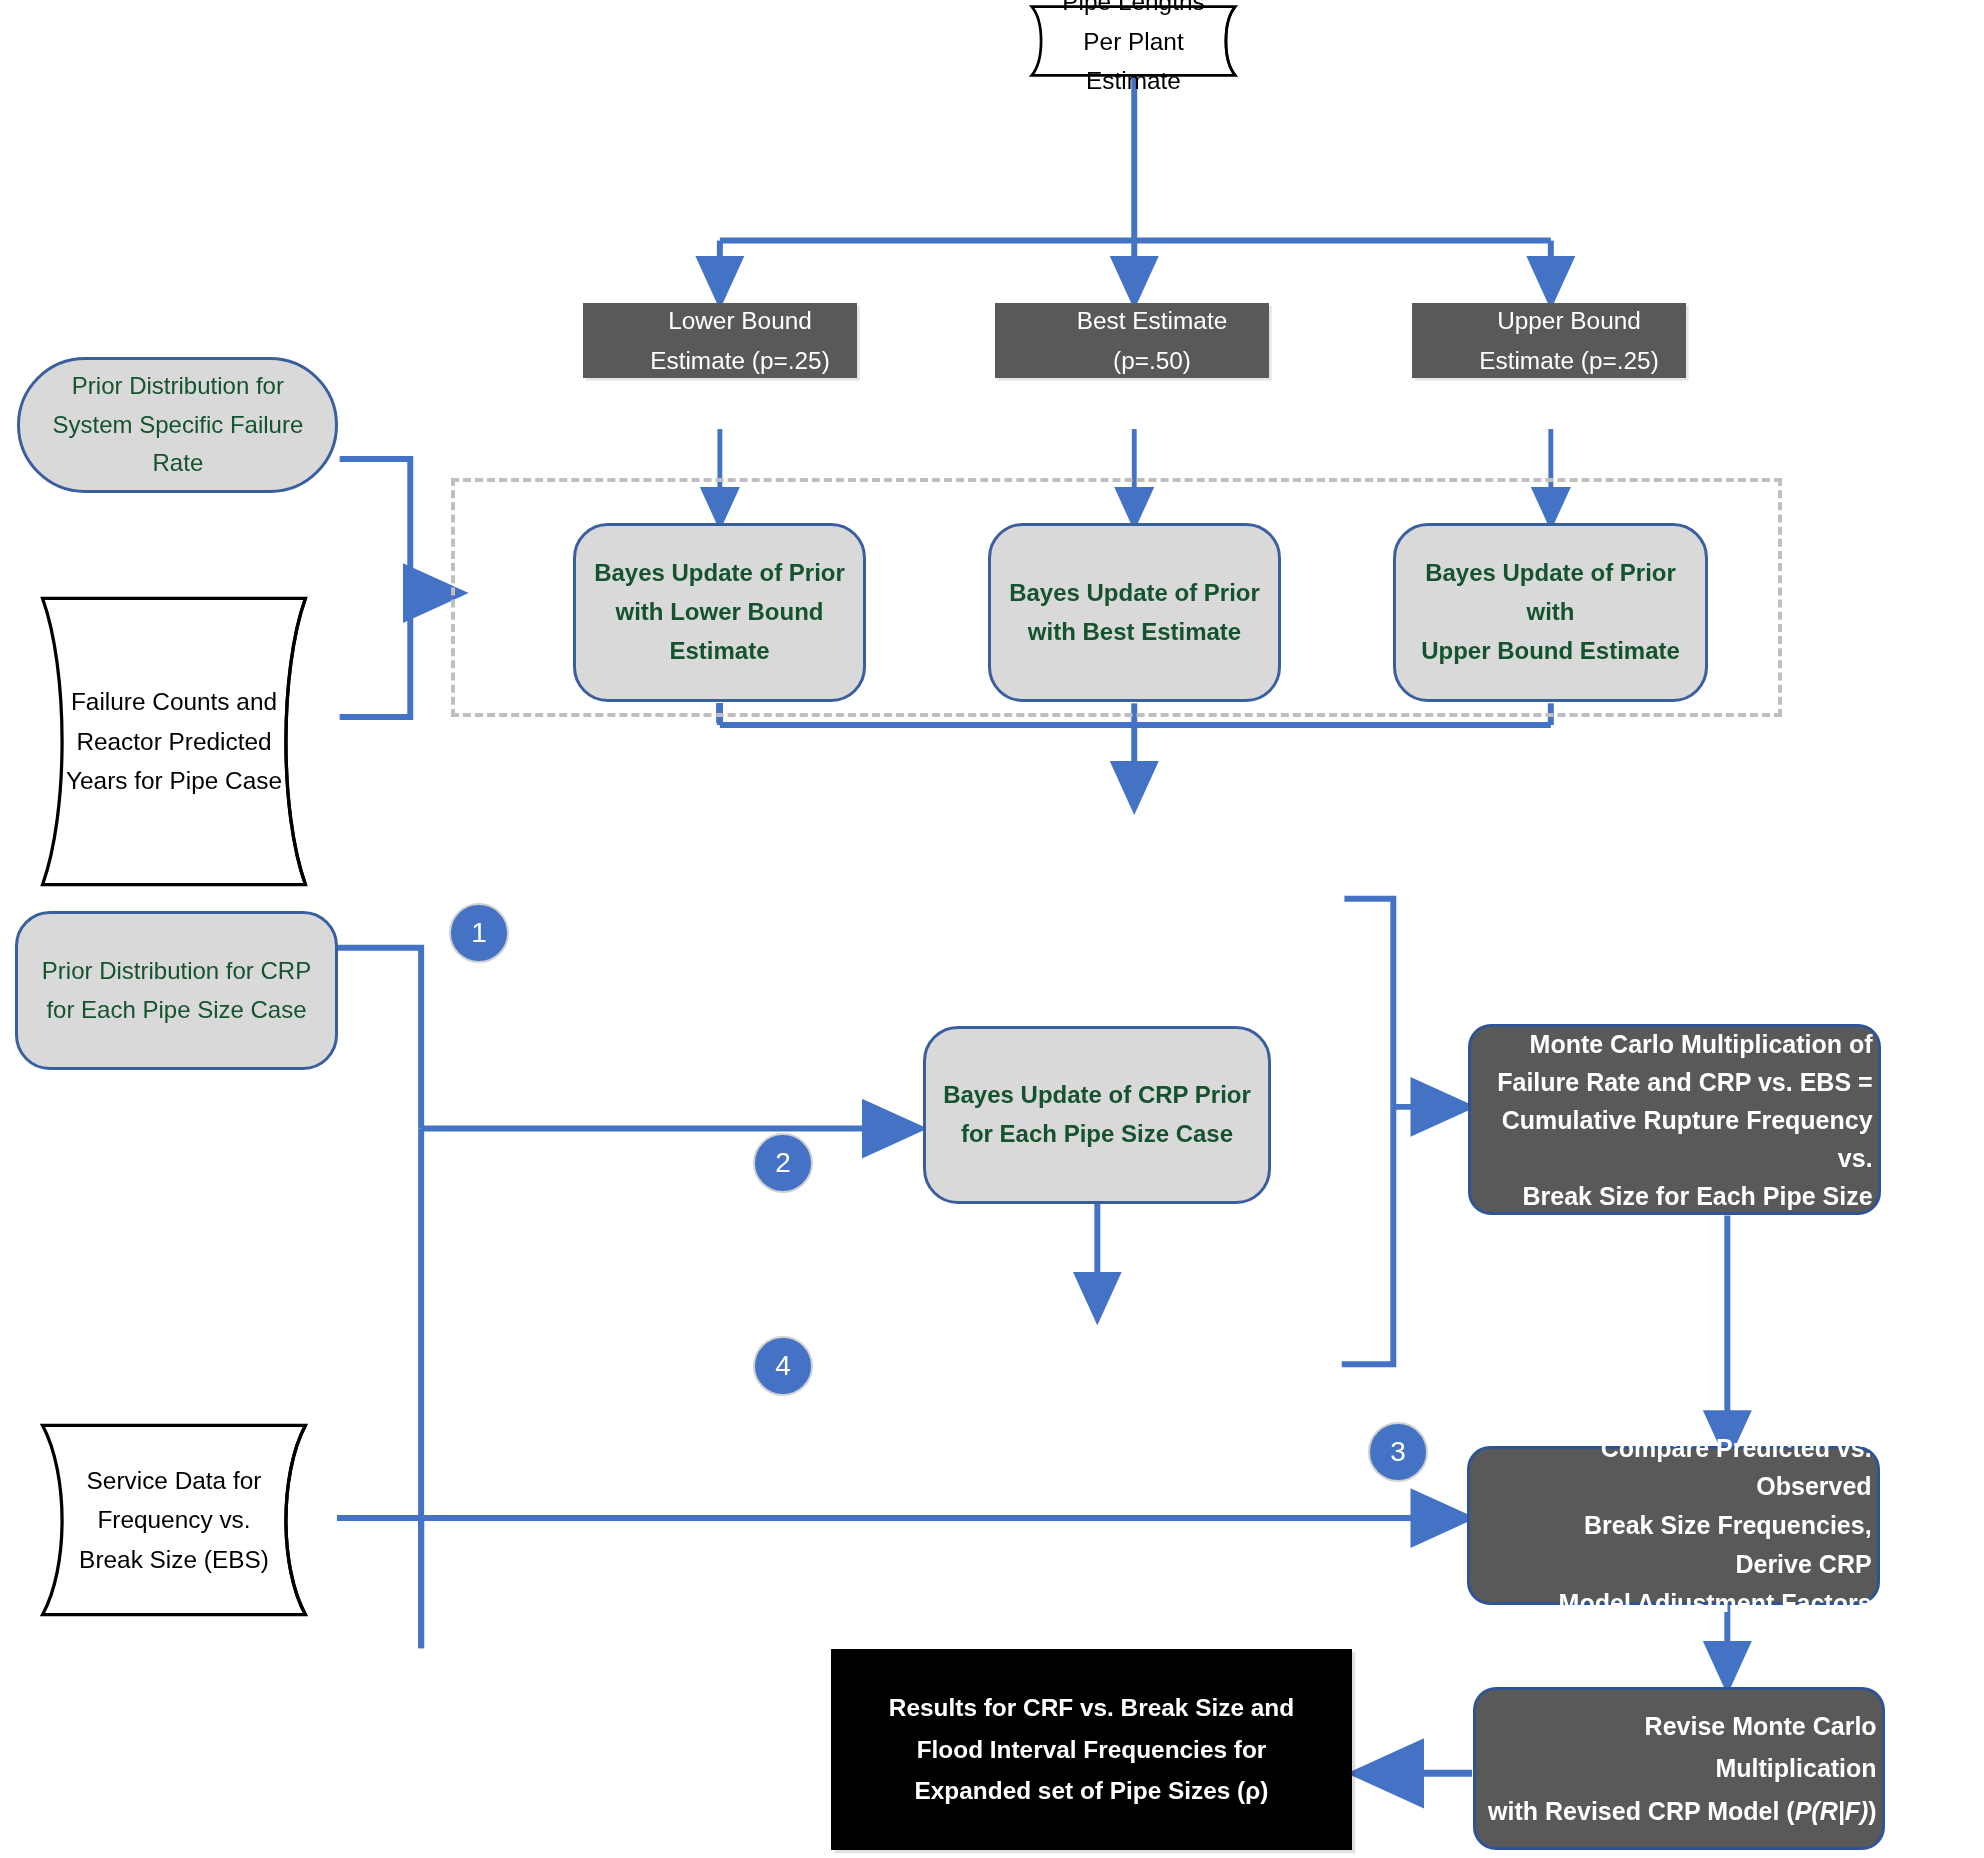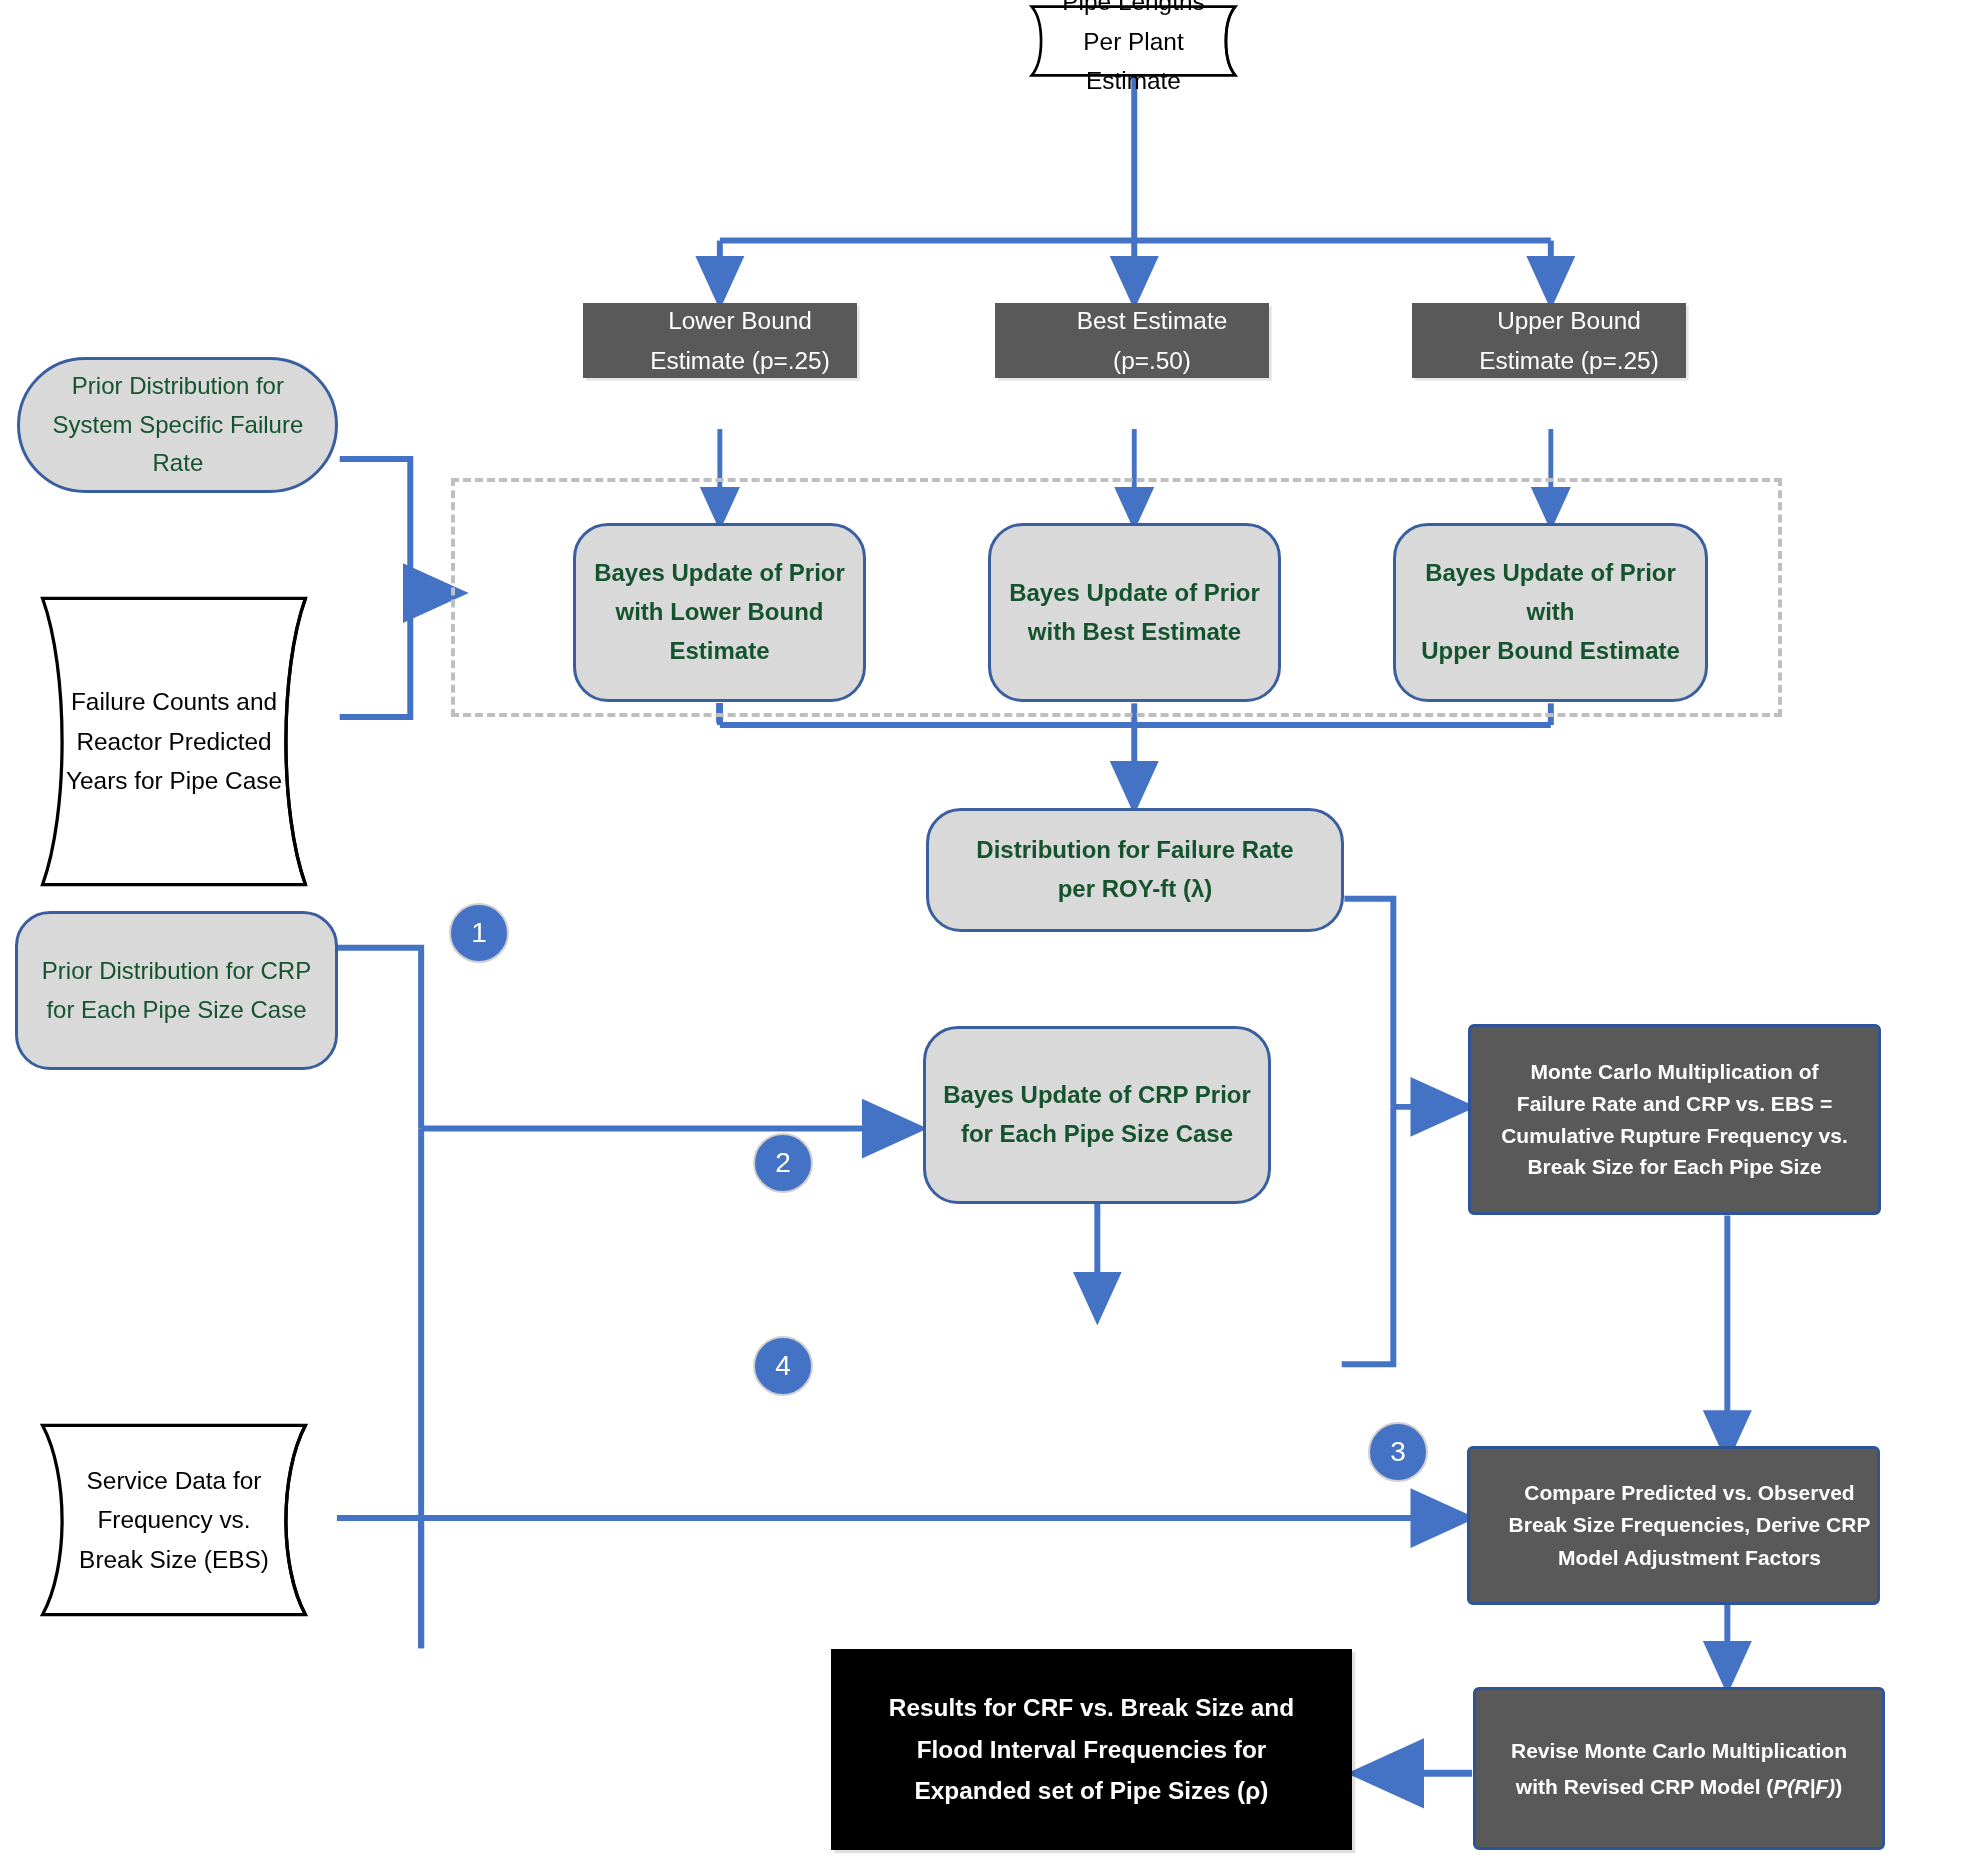--- a/index.html
+++ b/index.html
@@ -15,24 +15,25 @@
     border:3.8px solid #3a5f9e;
     border-radius:35px;
     color:#14532d;
     font-size:24px;
     font-weight:700;
   }
   
   .proc-dark{
     background:#595959;
     border:3.8px solid #2f5496;
-    border-radius:6px;
+    border-radius:23px;
     color:#ffffff;
-    font-size:21px;
+    font-size:25px;
     font-weight:700;
+    text-align:right;
   }
   
   .est-box{
     background:#595959;
     border:none;
     color:#ffffff;
     font-size:24.4px;
     font-weight:400;
     box-shadow:2.7px 2.7px 0 0 rgba(0,0,0,0.10);
     padding-left:40px;
@@ -217,24 +218,20 @@
   <div class="node proc-light" style="left:988px;top:523px;width:293px;height:179px;">
     <div class="txt" style="white-space:pre-line;">Bayes Update of Prior
 with Best Estimate</div>
   </div>
 
   <div class="node proc-light" style="left:1393px;top:523px;width:315px;height:179px;">
     <div class="txt" style="white-space:pre-line;">Bayes Update of Prior with
 Upper Bound Estimate</div>
   </div>
 
-  <div class="node proc-light" style="left:926px;top:808px;width:418px;height:124px;">
-    <div class="txt" style="white-space:pre-line;">Distribution for Failure Rate
-per ROY-ft  (λ)</div>
-  </div>
 
   <div class="node proc-light thin" style="left:15px;top:863px;width:323px;height:159px;margin-top:48px;">
     <div class="txt" style="white-space:pre-line;">Prior Distribution for CRP
 for Each Pipe Size Case</div>
   </div>
 
   <div class="badge" style="left:449px;top:903px;width:60px;height:60px;">
     <span>1</span>
   </div>
 

